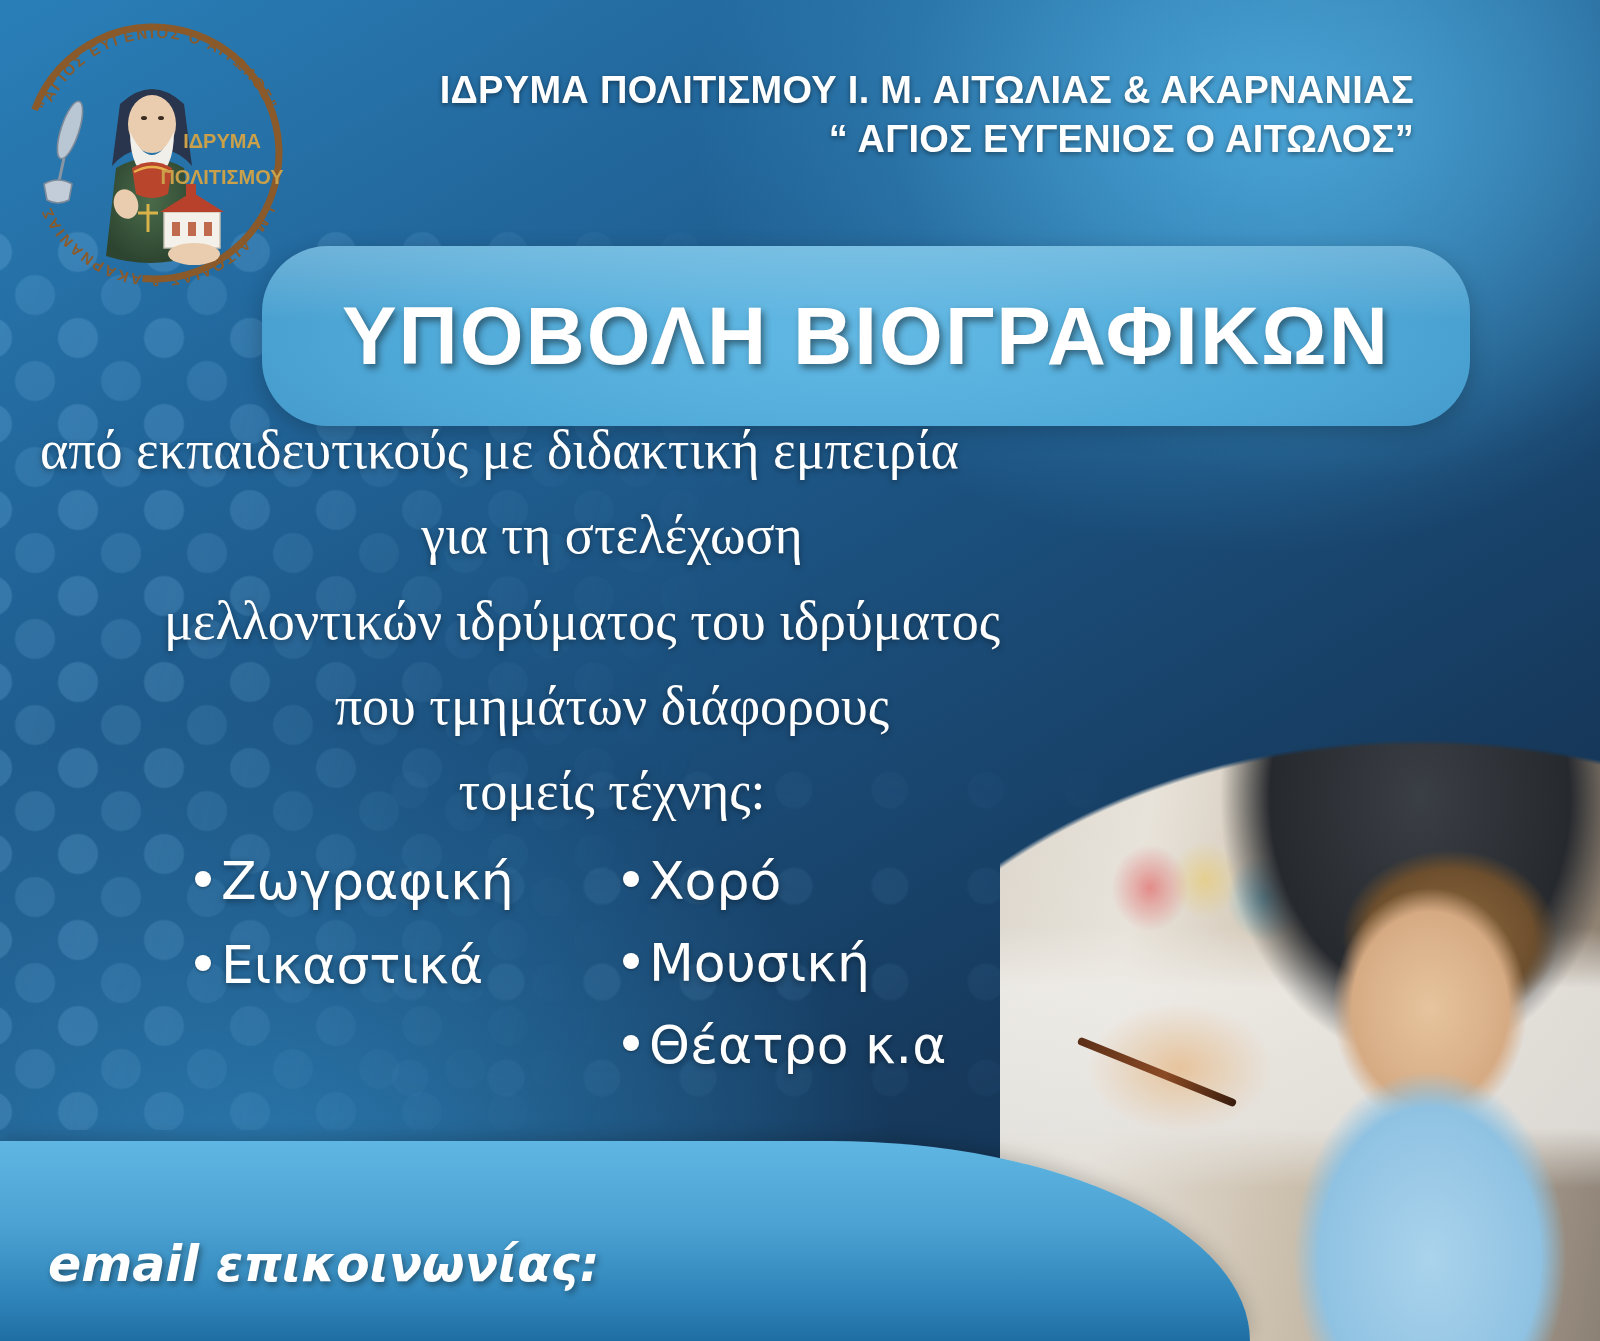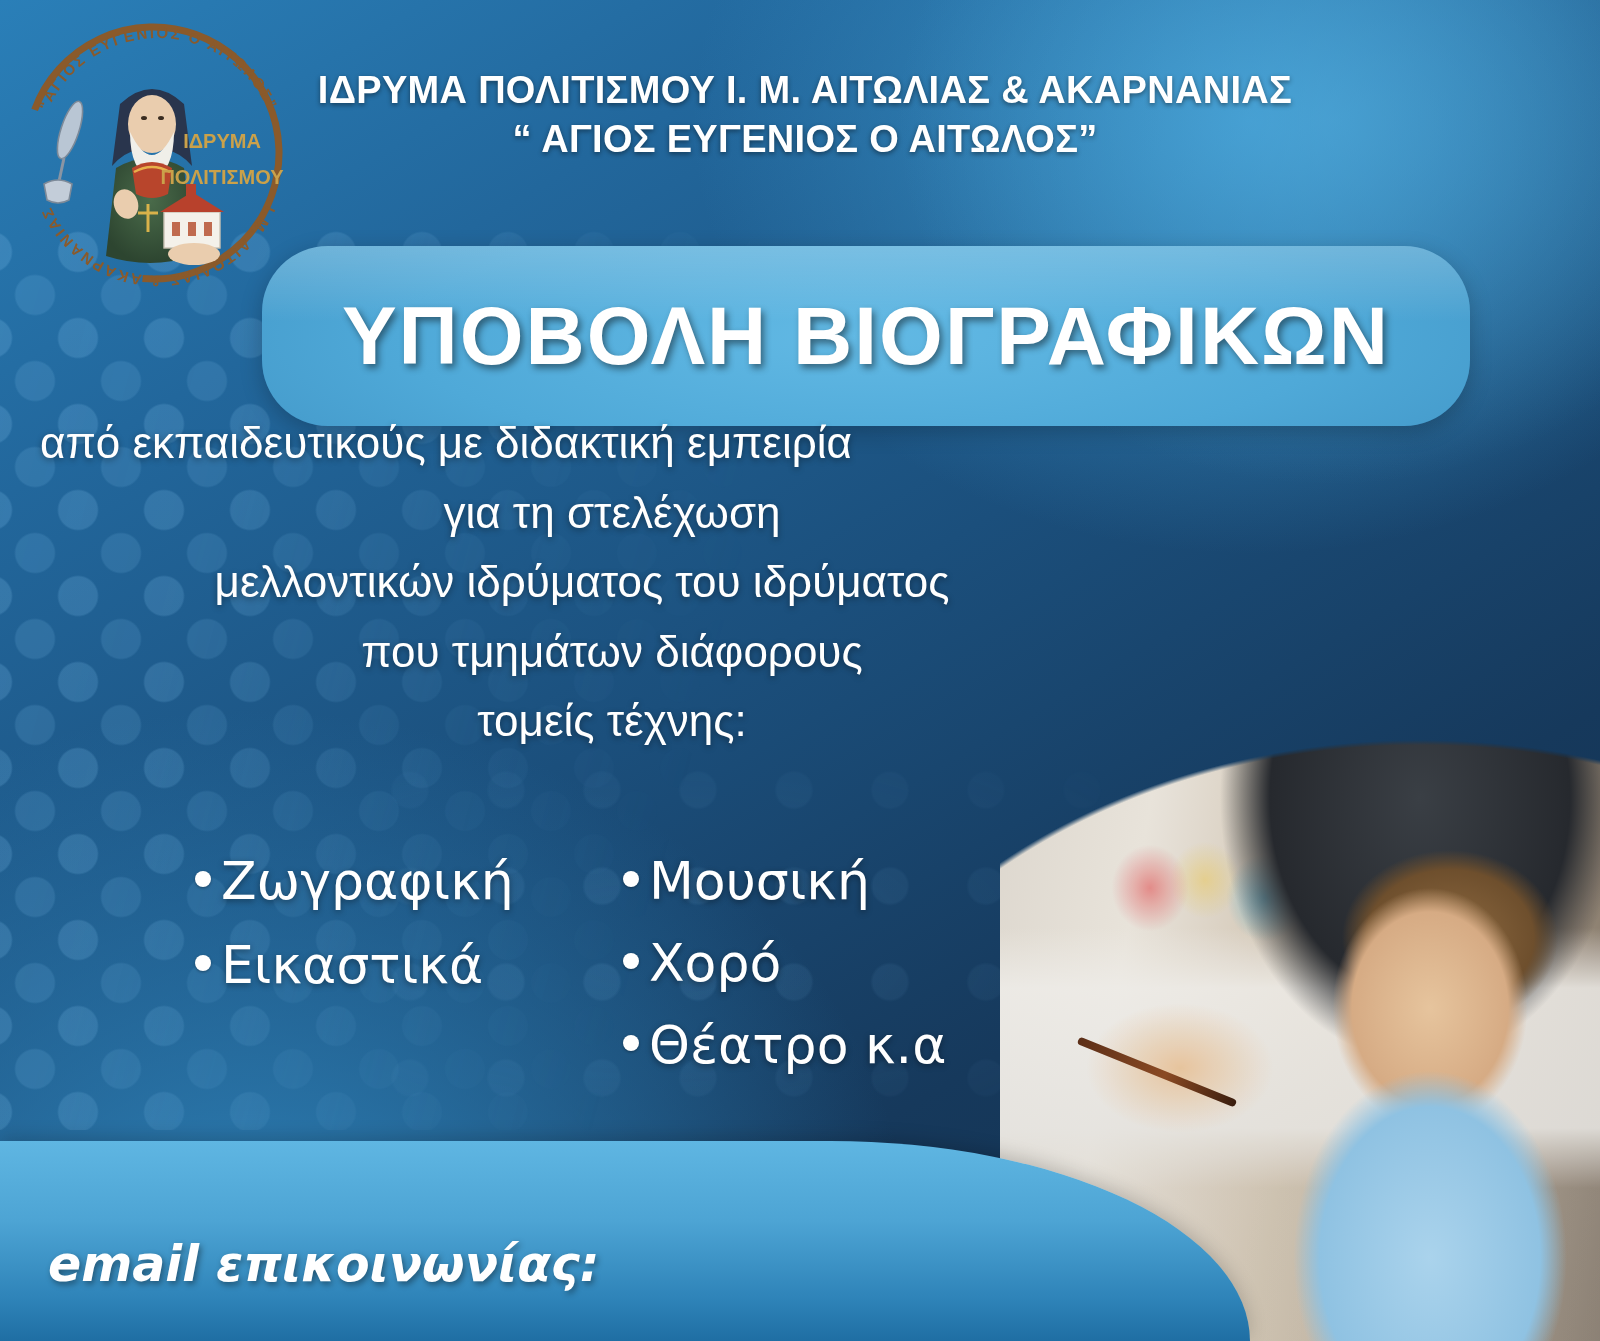--- a/index.html
+++ b/index.html
@@ -56,23 +56,23 @@
   .seal {
     position: absolute;
     left: 8px; top: 8px;
     width: 290px; height: 290px;
   }
   .seal svg { display: block; width: 290px; height: 290px; }
 
   
   .org-head {
     position: absolute;
-    left: 190px; top: 66px;
+    left: 184px; top: 66px;
     width: 1230px;
-    text-align: center;
+    text-align: right;
     color: #ffffff;
     font-weight: bold;
     font-size: 38px;
     line-height: 1.28;
     letter-spacing: 0.3px;
     text-shadow: 0 2px 5px rgba(0,0,0,0.45);
     font-family: "Liberation Sans", "DejaVu Sans", sans-serif;
   }
   .org-head .l2 { display: block; }
 
@@ -100,24 +100,24 @@
     white-space: nowrap;
   }
 
   
   .body-copy {
     position: absolute;
     left: 12px; top: 408px;
     width: 1200px;
     text-align: center;
     color: #ffffff;
-    font-size: 44px;
+    font-size: 54px;
     line-height: 1.58;
     text-shadow: 0 2px 6px rgba(0,0,0,0.40);
-    font-family: Liberation Sans, sans-serif;
+    font-family: Liberation Serif, serif;
   }
   .body-copy .bl { display: block; }
   .bl.ln1 { text-align: left; padding-left: 28px; }
   .bl.ln3 { padding-right: 60px; }
 
   
   .cols {
     position: absolute;
     left: 195px; top: 852px;
     width: 860px;
@@ -328,25 +328,25 @@
         <span class="bullet-label">Ζωγραφική</span>
       </div>
       <div class="bullet">
         <span class="dot"></span>
         <span class="bullet-label">Εικαστικά</span>
       </div>
     </div>
     <div class="col col-right">
       <div class="bullet">
         <span class="dot"></span>
+        <span class="bullet-label">Χορό</span>
+      </div>
+      <div class="bullet">
+        <span class="dot"></span>
         <span class="bullet-label">Μουσική</span>
-      </div>
-      <div class="bullet">
-        <span class="dot"></span>
-        <span class="bullet-label">Χορό</span>
       </div>
       <div class="bullet">
         <span class="dot"></span>
         <span class="bullet-label">Θέατρο κ.α</span>
       </div>
     </div>
   </div>
 
   <div class="footer"></div>
   <div class="footer-text">

